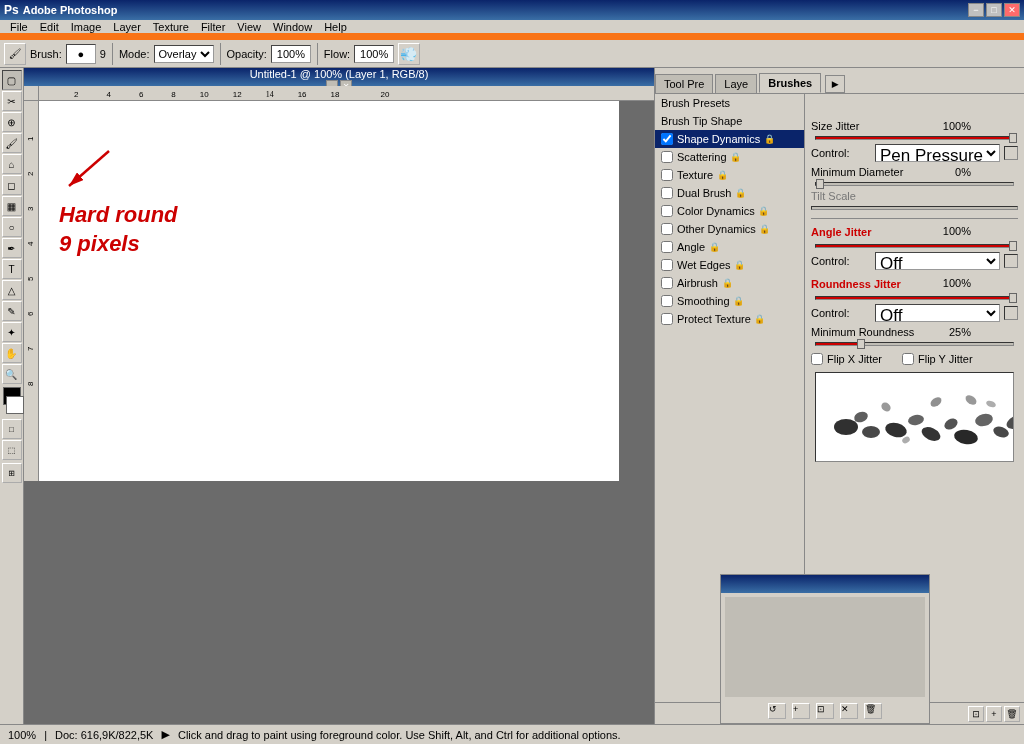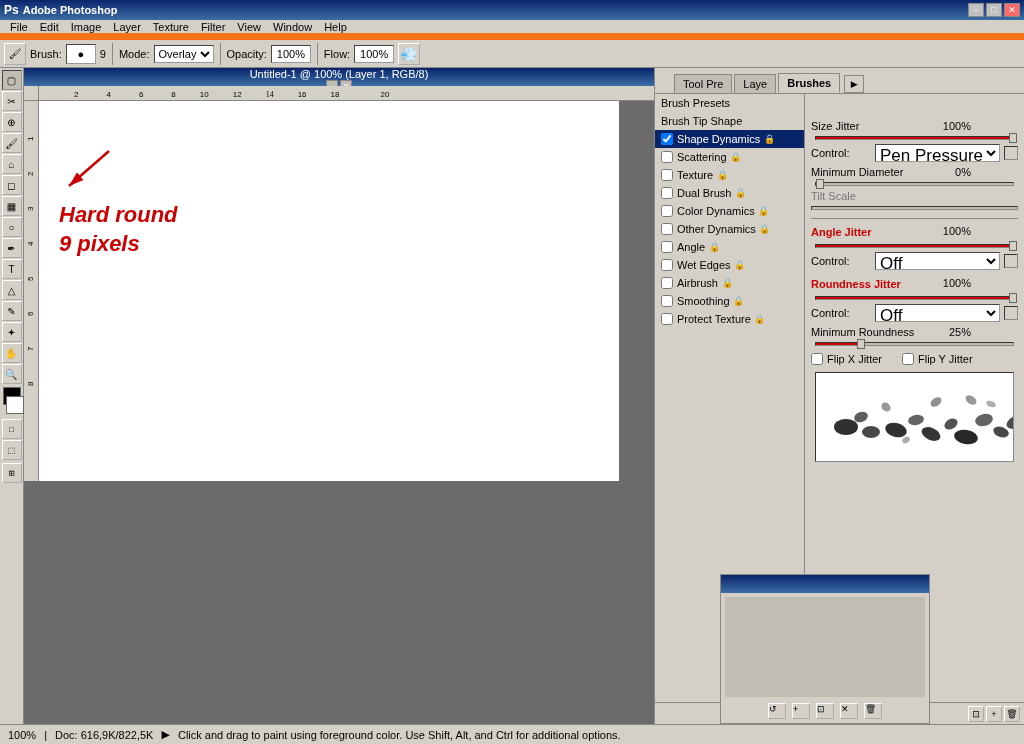--- a/index.html
+++ b/index.html
@@ -76,21 +76,21 @@
     }
 
     
     #right-panel {
       width: 370px; background: #d4d0c8; border-left: 1px solid #888;
       display: flex; flex-direction: column;
     }
 
     
     #panel-tabs {
-      height: 26px; background: #d4d0c8; display: flex; align-items: flex-end; border-bottom: 1px solid #888; padding-left: 19px;
+      height: 26px; background: #d4d0c8; display: flex; align-items: flex-end; border-bottom: 1px solid #888;
     }
     .panel-tab {
       padding: 3px 8px; font-size: 11px; background: #c0bdb5; border: 1px solid #888;
       border-bottom: none; cursor: pointer; margin-right: 2px;
     }
     .panel-tab.active { background: #d4d0c8; font-weight: bold; border-bottom: 1px solid #d4d0c8; }
 
     
     #brush-panel { display: flex; height: 400px; }
 

